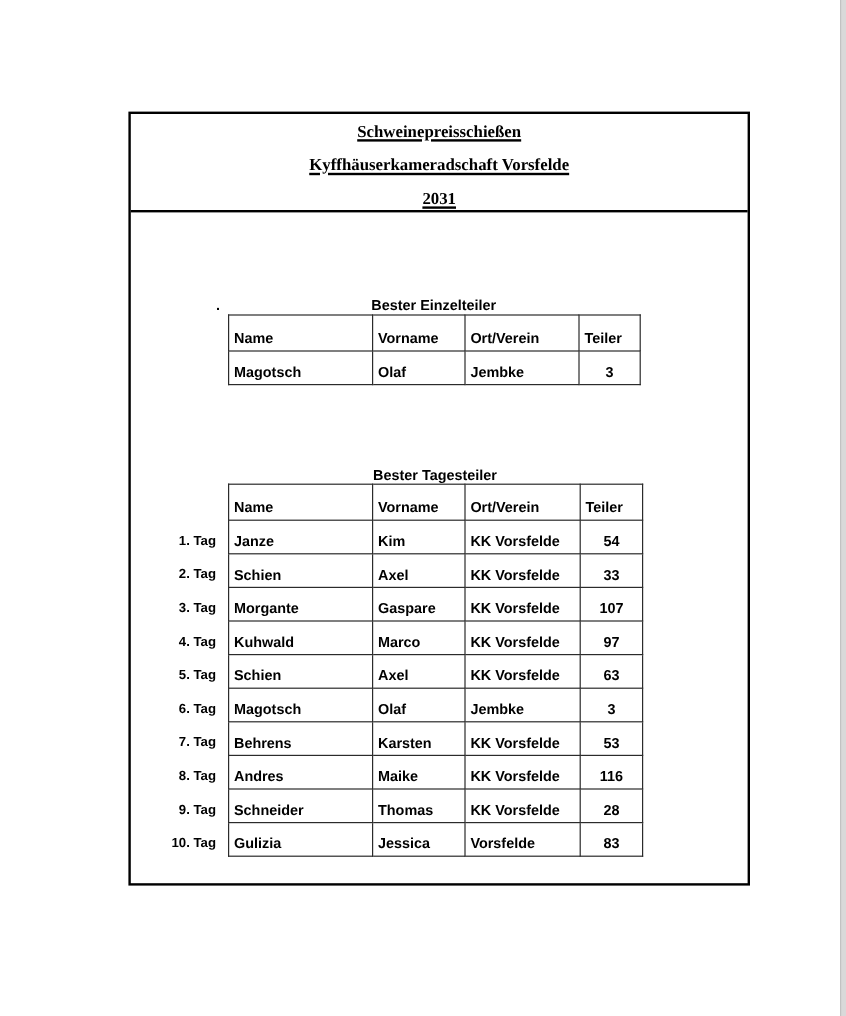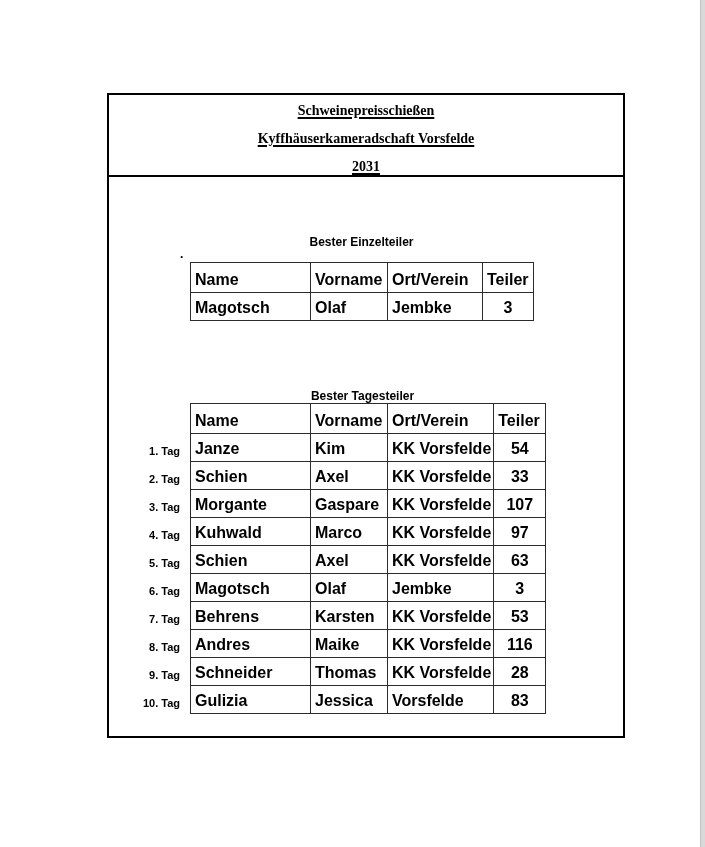--- a/index.html
+++ b/index.html
@@ -56,27 +56,27 @@
     font-weight: bold;
     line-height: 1;
   }
   .tbl-title {
     position: absolute;
     font-size: 12px;
     font-weight: bold;
     text-align: center;
     line-height: 1;
   }
-  #title-einzel { left: 190px; top: 236px; width: 343px; text-align: center; }
+  #title-einzel { left: 190px; top: 248px; width: 343px; text-align: center; }
   #title-tages  { left: 190px; top: 390px; width: 345px; }
   table.results {
     position: absolute;
     border-collapse: collapse;
     table-layout: fixed;
-    font-size: 16px;
+    font-size: 12px;
     font-weight: bold;
   }
   #table-einzel { left: 190px; top: 262px; }
   #table-tages  { left: 190px; top: 403px; }
   table.results th, table.results td {
     border: 1px solid #2b2b2b;
     vertical-align: bottom;
     text-align: left;
     padding: 0 2px 3px 4px;
     font-weight: bold;

